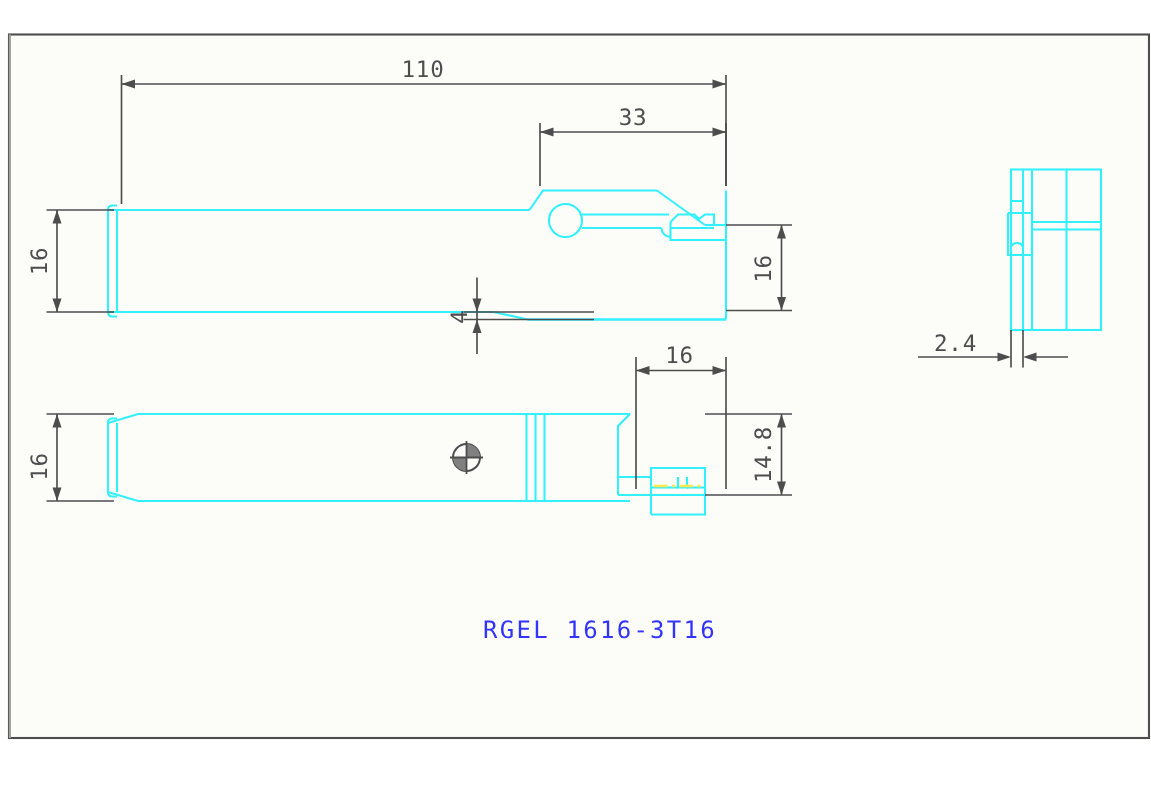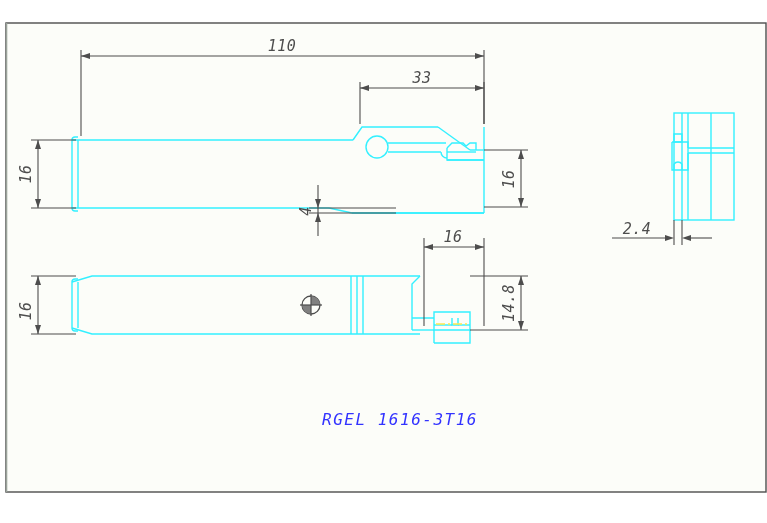--- a/index.html
+++ b/index.html
@@ -12,21 +12,20 @@
     height: 523px;
     font-family: "DejaVu Sans Mono", monospace;
     overflow: hidden;
     position: relative;
   }
   #drawing-root {
     position: absolute;
     left: 0; top: 0;
     width: 767px;
     height: 378px;
-    font-style: italic;
   }
   svg.cad {
     display: block;
     width: 767px;
     height: 523px;
   }
   .dimtext {
     font-family: "DejaVu Sans Mono", monospace;
     font-size: 15px;
     fill: #4d4d4d;

